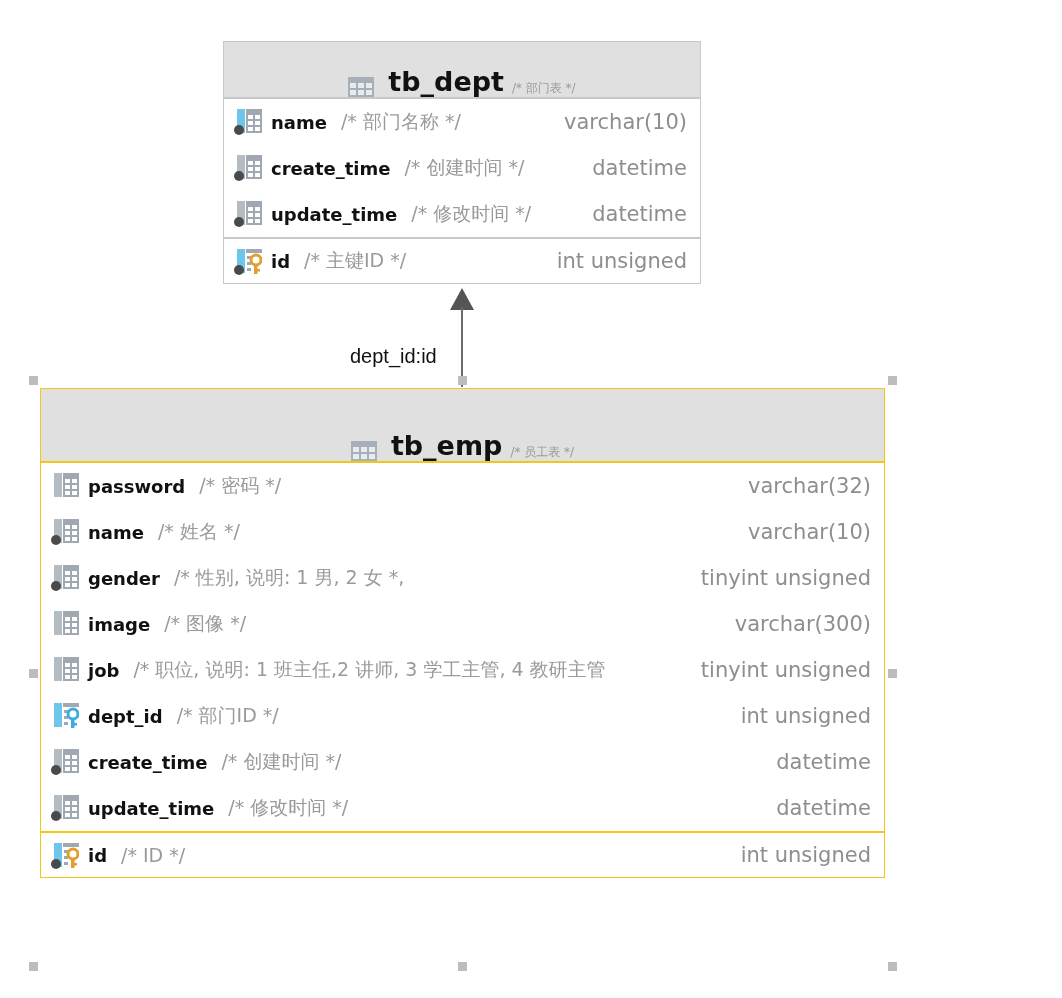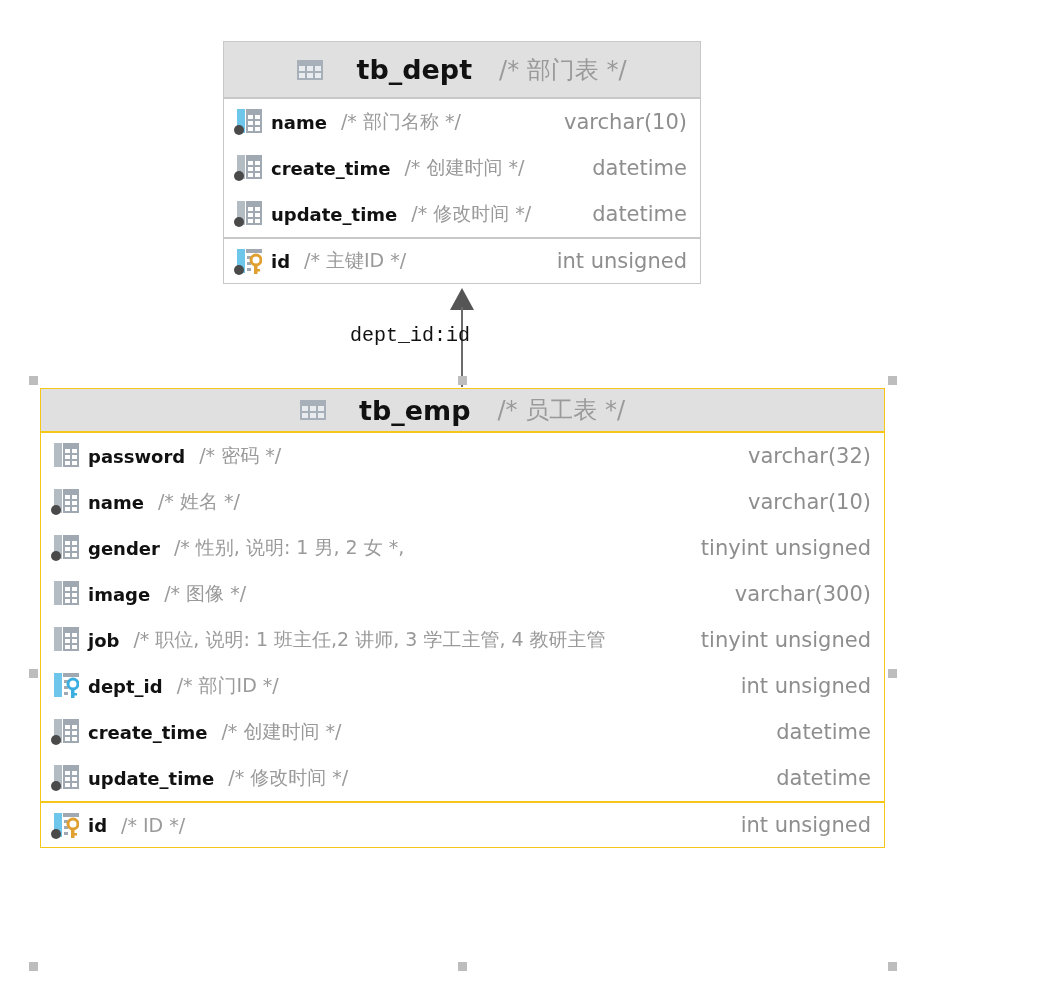--- a/index.html
+++ b/index.html
@@ -1,37 +1,37 @@
 <!DOCTYPE html>
 <html><head>
 <meta charset="utf-8">
 <style>
   html, body { margin:0; padding:0; background:#ffffff; }
   body { width:1062px; height:998px; position:relative; overflow:hidden;
          font-family:"DejaVu Sans", "Liberation Sans", sans-serif; }
   .table { position:absolute; background:#fff; box-sizing:border-box; }
   .table.dept { left:223px; top:41px; width:478px; border:1px solid #c8c8c8; }
   .table.emp { left:40px; top:388px; width:845px; border:1px solid #f5c518; }
-  .thead { height:57px; background:#e0e0e0; display:flex; align-items:center; justify-content:center; box-sizing:border-box;gap:19px; }
+  .thead { height:57px; background:#e0e0e0; display:flex; align-items:flex-end; justify-content:center; box-sizing:border-box; }
   .dept .thead { border-bottom:2px solid #c8c8c8; }
-  .emp .thead { border-bottom:2px solid #f5c518; height:44px; }
+  .emp .thead { border-bottom:2px solid #f5c518; height:74px; }
   .tname { font-weight:bold; font-size:27px; color:#111; margin-left:14px; }
-  .tcomment { font-size:24px; color:#9a9a9a; margin-left:8px; }
+  .tcomment { font-size:12px; color:#9a9a9a; margin-left:8px; }
   .ticon { width:26px; height:20px; display:inline-block; }
   .row { position:relative; height:46px; display:flex; align-items:center; box-sizing:border-box; }
   .row.sep { border-top:2px solid #c8c8c8; }
   .emp .row.sep { border-top:2px solid #f5c518; }
   .cicon { position:absolute; left:10px; top:10px; width:28px; height:26px; }
   .cname { margin-left:47px; font-weight:bold; font-size:18px; color:#111; white-space:nowrap; }
   .ccomment { margin-left:14px; font-size:19px; color:#9a9a9a; white-space:nowrap; }
   .ctype { position:absolute; right:13px; font-size:21px; color:#8e8e8e; white-space:nowrap; }
   .rel-line { position:absolute; left:461px; top:307px; width:2px; height:80px; background:#6b6b6b; }
   .rel-arrow { position:absolute; left:450px; top:288px; width:0; height:0;
                border-left:12px solid transparent; border-right:12px solid transparent; border-bottom:22px solid #555; }
-  .rel-label { position:absolute; left:350px; top:324px; font-family:Liberation Mono, monospace; font-size:20px; color:#111; }
+  .rel-label { position:absolute; left:350px; top:345px; font-family:Liberation Sans, sans-serif; font-size:20px; color:#111; }
   .handle { position:absolute; width:9px; height:9px; background:#bdbdbd; }
 </style>
 </head>
 <body>
 
 <svg width="0" height="0" style="position:absolute">
   <defs>
     <symbol id="sym-table" viewBox="0 0 26 20">
       <rect x="0" y="0" width="26" height="20" fill="#a7b0b8"></rect>
       <g fill="#e8ecef">

